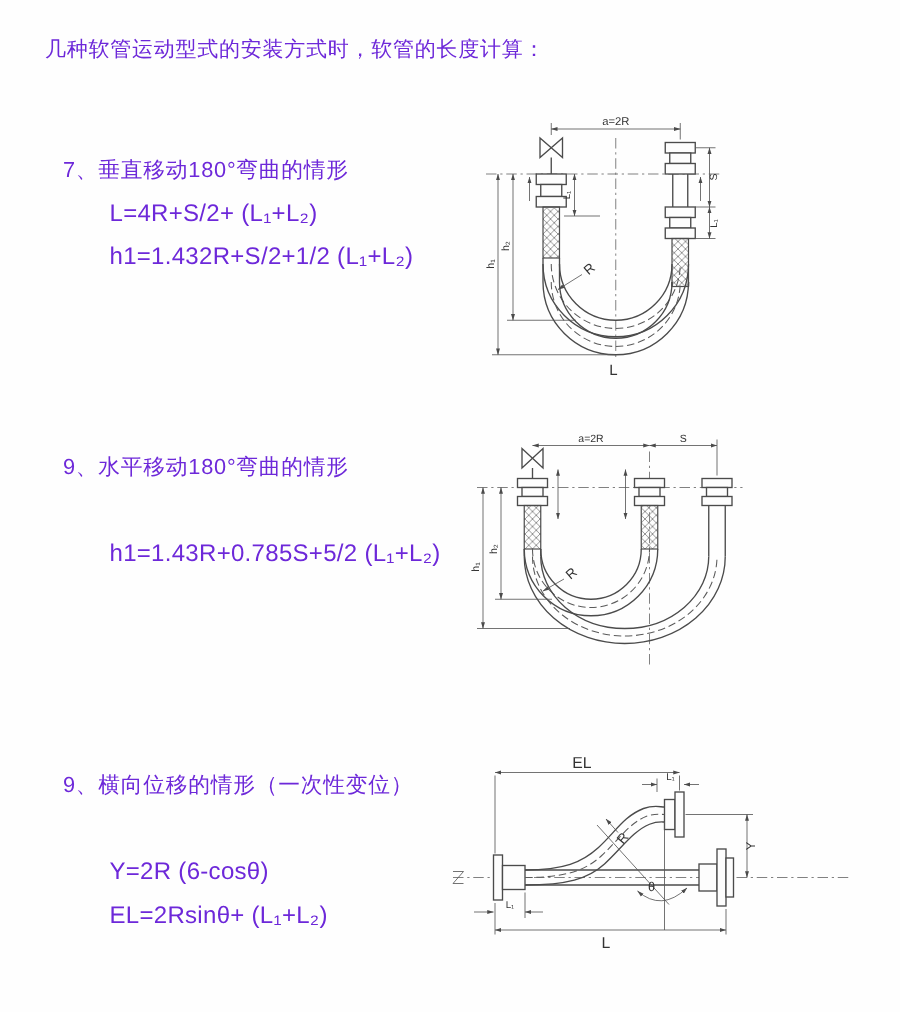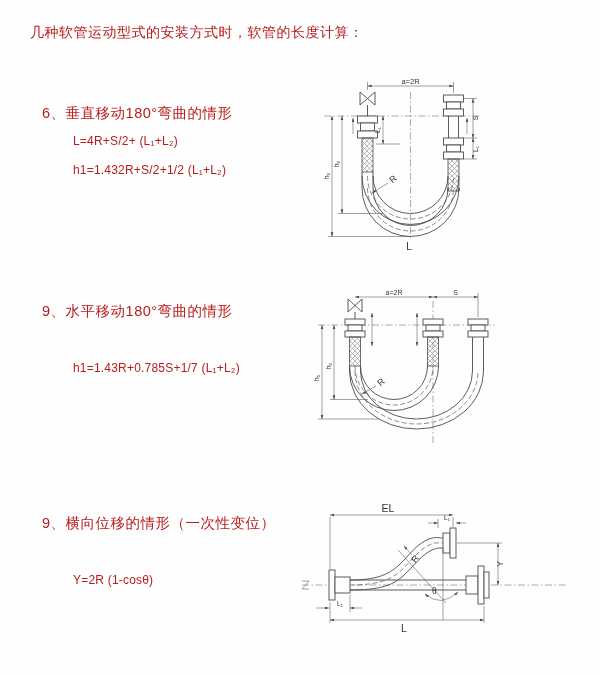--- a/index.html
+++ b/index.html
@@ -1,55 +1,56 @@
 <!DOCTYPE html>
 <html><head>
 <meta charset="utf-8">
 <style>
   html,body{margin:0;padding:0;background:#ffffff;}
   .page{
     position:relative;width:600px;height:675px;background:#fefefe;
-    font-family:"Liberation Sans",sans-serif;color:#b91c1c;overflow:hidden;
+    font-family:"Liberation Sans",sans-serif;color:#6d28d9;overflow:hidden;
   }
   .title{position:absolute;left:30px;top:24px;font-size:14px;letter-spacing:.5px;}
   .sec{position:absolute;left:42px;}
   .sec .heading{font-size:14.5px;letter-spacing:.5px;}
-  .sec .formula{position:absolute;left:31px;font-size:12px;white-space:nowrap;letter-spacing:.2px;}
+  .sec .formula{position:absolute;left:31px;font-size:16px;white-space:nowrap;letter-spacing:.2px;}
   #sec1{top:104px;} #sec2{top:302px;} #sec3{top:514px;}
   .f0{top:30px;} .f1{top:59px;} .f2{top:88px;}
   .diag{position:absolute;}
   #d1{left:312px;top:76px;} #d2{left:310px;top:286px;} #d3{left:298px;top:502px;}
   .dw{stroke:#4b4b4b;stroke-width:0.9;fill:none;}           
   .dwf{stroke:#4b4b4b;stroke-width:0.9;fill:#fdfdfd;}        
   .thin{stroke:#555;stroke-width:0.55;fill:none;}            
   .cl{stroke:#666;stroke-width:0.55;fill:none;stroke-dasharray:7 2.5 1.5 2.5;} 
   .cd{stroke:#5a5a5a;stroke-width:0.7;fill:none;stroke-dasharray:5 2.5;}       
   .dlabel{font-family:"Liberation Sans",sans-serif;fill:#333;}
 </style>
 </head>
 <body>
 
 <div class="page">
 
   <div class="title">几种软管运动型式的安装方式时，软管的长度计算：</div>
 
   <section class="sec" id="sec1">
-    <div class="heading">6、垂直移动180°弯曲的情形</div>
+    <div class="heading">7、垂直移动180°弯曲的情形</div>
     <div class="formula f0">L=4R+S/2+ (L₁+L₂)</div>
     <div class="formula f1">h1=1.432R+S/2+1/2 (L₁+L₂)</div>
   </section>
 
   <section class="sec" id="sec2">
     <div class="heading">9、水平移动180°弯曲的情形</div>
-    <div class="formula f1">h1=1.43R+0.785S+1/7 (L₁+L₂)</div>
+    <div class="formula f1">h1=1.43R+0.785S+5/2 (L₁+L₂)</div>
   </section>
 
   <section class="sec" id="sec3">
     <div class="heading">9、横向位移的情形（一次性变位）</div>
-    <div class="formula f1">Y=2R (1-cosθ)</div>
+    <div class="formula f1">Y=2R (6-cosθ)</div>
+    <div class="formula f2">EL=2Rsinθ+ (L₁+L₂)</div>
   </section>
 
   <svg class="diag" id="d1" width="288" height="184" viewBox="0 0 288 184">
     <defs>
       <marker id="m1" viewBox="0 0 8 6" refX="7.6" refY="3" markerWidth="8" markerHeight="6" orient="auto-start-reverse">
         <path d="M0,0.6 L8,3 L0,5.4 Z" fill="#4b4b4b"></path>
       </marker>
       <pattern id="hp1" width="5" height="5" patternUnits="userSpaceOnUse">
         <path d="M0,5 L5,0 M0,0 L5,5" stroke="#8a8a8a" stroke-width="0.6"></path>
       </pattern>

